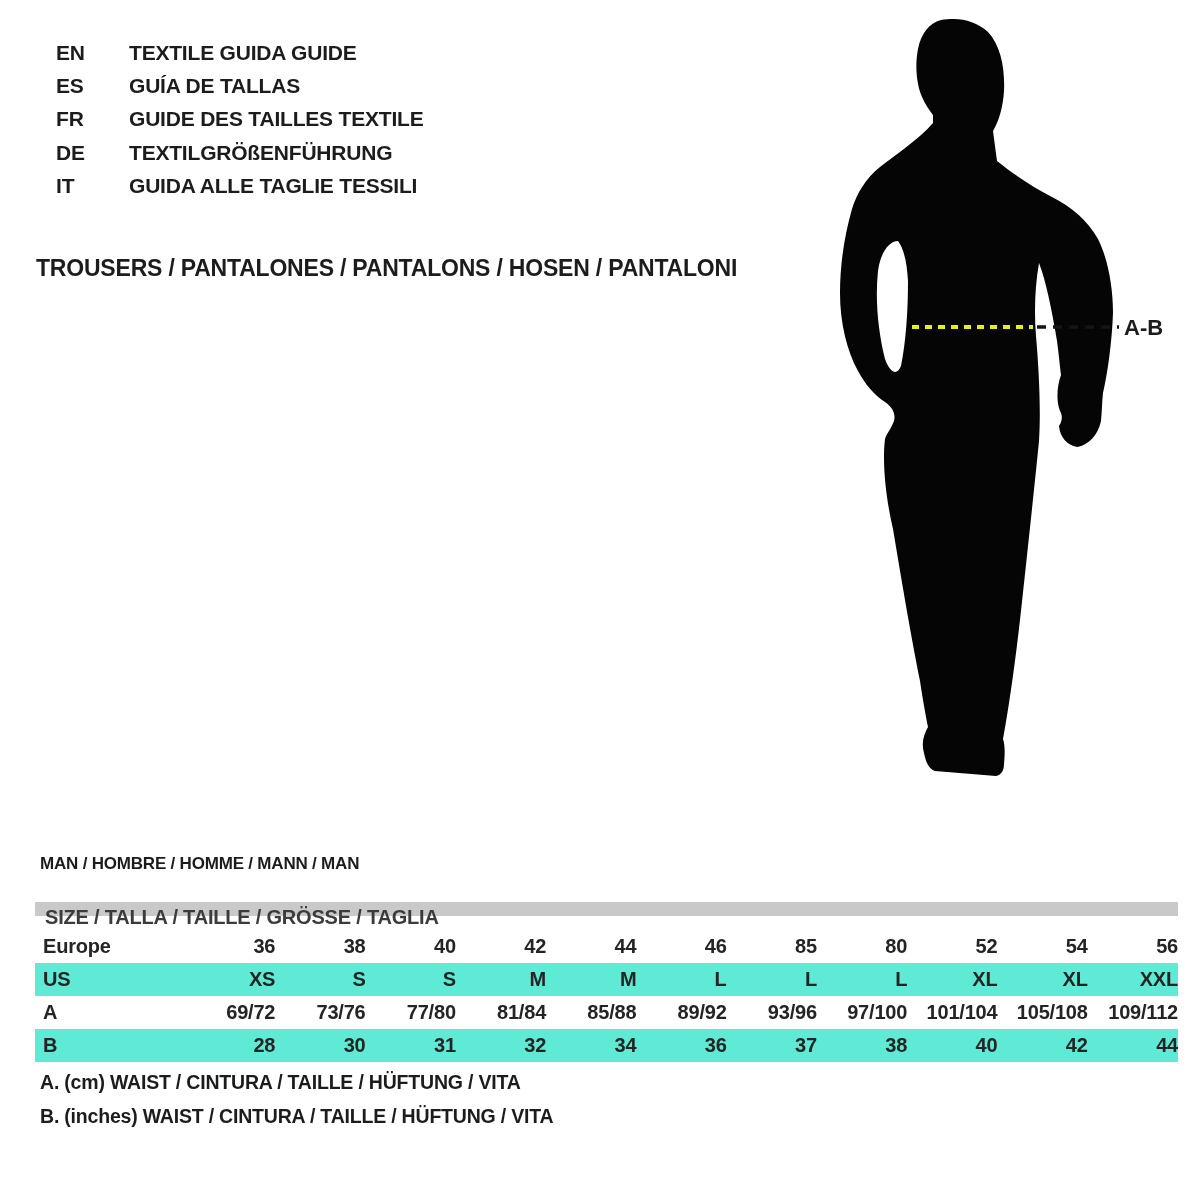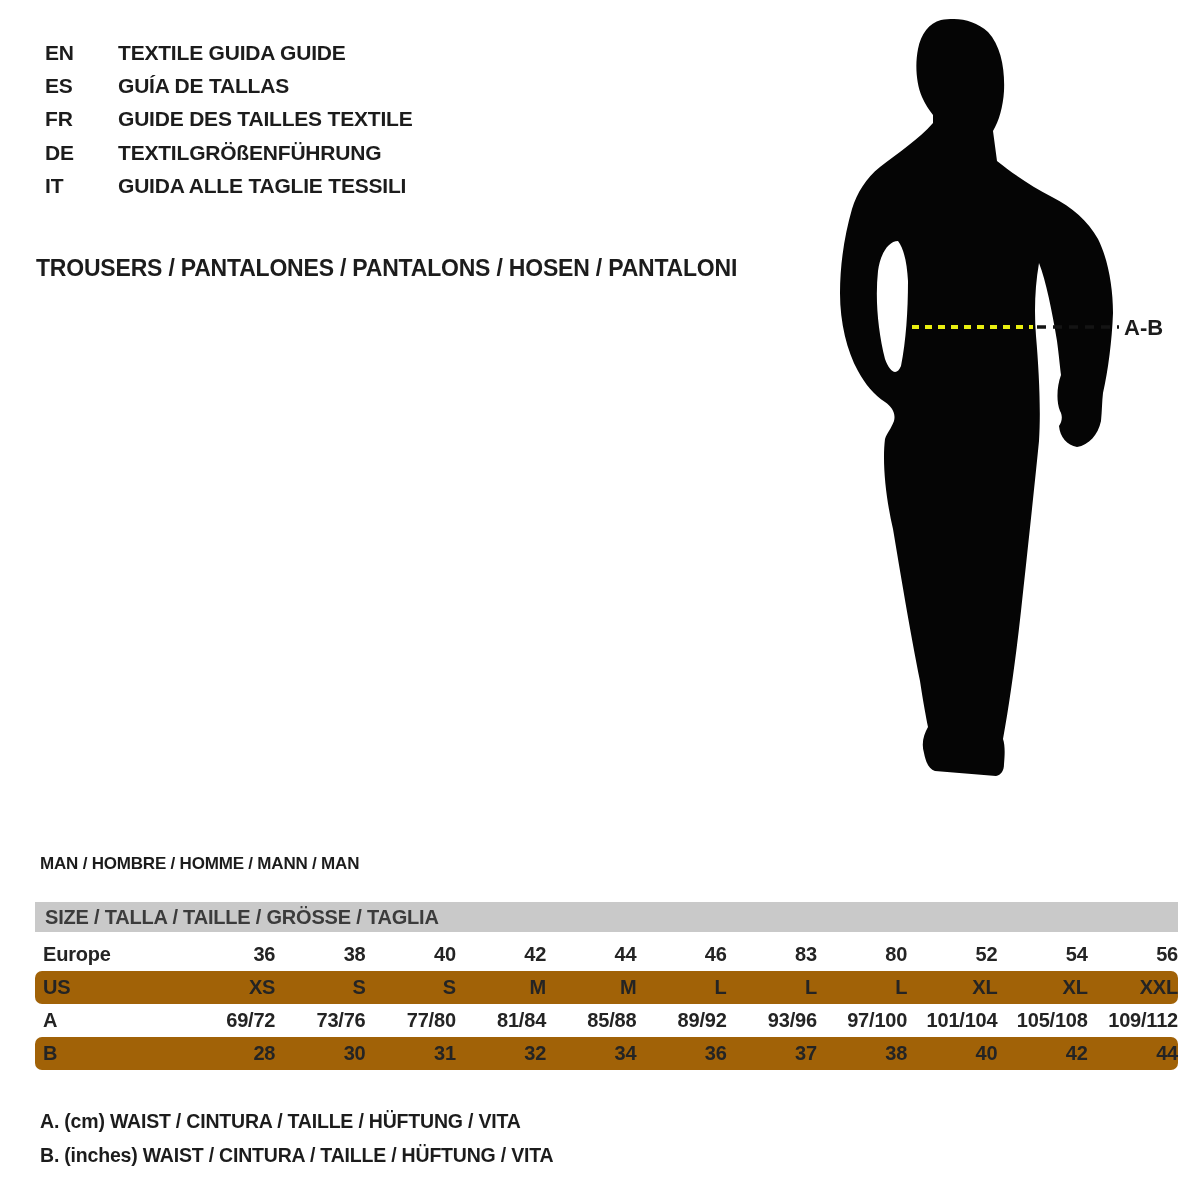--- a/index.html
+++ b/index.html
@@ -7,53 +7,53 @@
     width:1200px; height:1200px;
     background:#ffffff;
     font-family:"Liberation Sans", sans-serif;
     color:#1c1c1c;
     position:relative;
     overflow:hidden;
   }
   .layer { position:absolute; }
 
   
-  .lang-block { left:45px; top:36px; }
+  .lang-block { left:56px; top:36px; }
   .lang-row { display:flex; height:33.4px; align-items:center;
               font-weight:bold; font-size:21px; letter-spacing:-0.2px; }
   .lang-code { width:73px; }
 
   
   .category-heading { left:36px; top:219px; font-size:23px; font-weight:bold; letter-spacing:-0.2px;margin-top:36px; }
   .section-heading  { left:40px; top:854px; font-size:17px; font-weight:bold; letter-spacing:-0.2px; }
 
   
   .figure-layer { left:0; top:0; width:1200px; height:1200px; }
 
   
   .size-table { left:35px; top:902px; width:1143px; font-weight:bold; letter-spacing:-0.2px; }
   .size-table-header {
-    height:30px; line-height:30px;
+    height:14px; line-height:30px;
     background:#c9c9c9; color:#3b3b3b;
     padding-left:10px; font-size:20px;
-    margin-bottom:6px;
+    margin-bottom:14px;
     box-sizing:border-box;
   }
   .trow {
     display:grid;
     grid-template-columns:150px repeat(11, 1fr);
     height:33px; align-items:center;
     font-size:20px; color:#242424;
   }
-  .trow.alt { background:#a16207;border-radius:7px; }
+  .trow.alt { background:#5eead4; }
   .tlabel { padding-left:8px; }
   .tcell  { text-align:right; }
 
   
-  .footnotes { left:40px; top:1110px; }
+  .footnotes { left:40px; top:1071px; }
   .footnote { font-size:19.5px; font-weight:bold; height:34px; letter-spacing:-0.2px; }
 </style>
 </head>
 <body>
 
 <div class="layer lang-block">
   <div class="lang-row">
     <span class="lang-code">EN</span>
     <span class="lang-label">TEXTILE GUIDA GUIDE</span>
   </div>
@@ -137,21 +137,21 @@
   <div class="size-table-header">SIZE / TALLA / TAILLE / GRÖSSE / TAGLIA</div>
 
   <div class="trow">
     <span class="tlabel">Europe</span>
     <span class="tcell">36</span>
     <span class="tcell">38</span>
     <span class="tcell">40</span>
     <span class="tcell">42</span>
     <span class="tcell">44</span>
     <span class="tcell">46</span>
-    <span class="tcell">83</span>
+    <span class="tcell">85</span>
     <span class="tcell">80</span>
     <span class="tcell">52</span>
     <span class="tcell">54</span>
     <span class="tcell">56</span>
   </div>
 
   <div class="trow alt">
     <span class="tlabel">US</span>
     <span class="tcell">XS</span>
     <span class="tcell">S</span>

